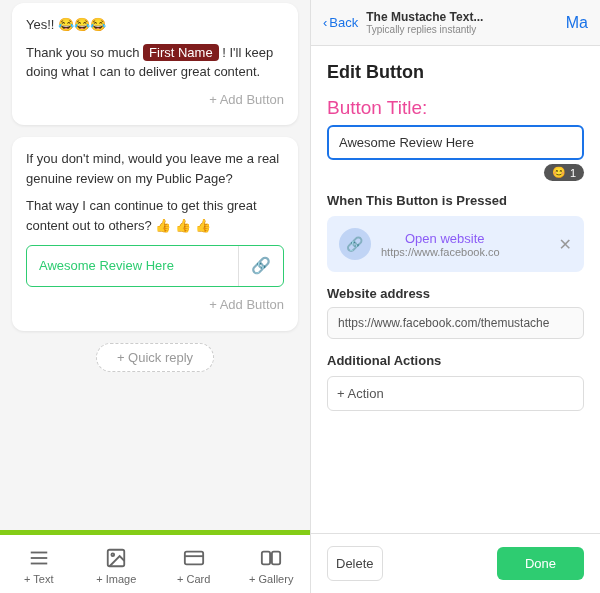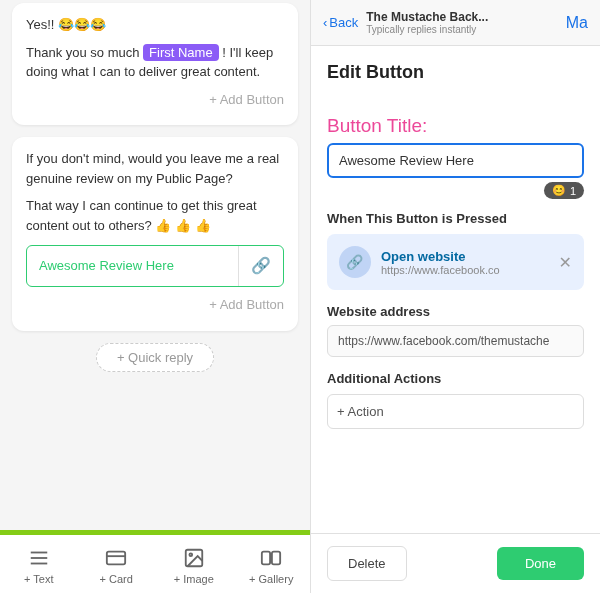--- a/index.html
+++ b/index.html
@@ -33,21 +33,21 @@
       border-radius: 12px;
       padding: 12px 14px;
       margin-bottom: 12px;
       font-size: 13px;
       color: #333;
       line-height: 1.5;
       box-shadow: 0 1px 3px rgba(0,0,0,0.08);
     }
 
     .first-name-tag {
-      background: #8b5cf6;
+      background: #7f1d1d;
       color: white;
       border-radius: 4px;
       padding: 1px 6px;
       font-size: 13px;
     }
 
     .add-button-row {
       text-align: right;
       padding: 8px 0 4px;
       color: #aaa;
@@ -176,21 +176,21 @@
     .edit-button-section {
       flex: 1;
       padding: 16px;
       overflow-y: auto;
     }
 
     .edit-title {
       font-size: 18px;
       font-weight: 600;
       color: #222;
-      margin-bottom: 32px;
+      margin-bottom: 14px;
     }
 
     .field-label {
       font-size: 19px;
       font-weight: 400;
       color: #ec4899;
       margin-bottom: 6px;
     }
 
     .text-input {
@@ -252,22 +252,23 @@
       flex-shrink: 0;
     }
 
     .action-text {
       flex: 1;
       overflow: hidden;
     }
 
     .action-title {
       font-size: 13px;
-      font-weight: 700;
-      color: #0369a1;
+      font-weight: 400;
+      color: #8b5cf6;
+      margin-left: 24px;
     }
 
     .action-url {
       font-size: 11px;
       color: #888;
       white-space: nowrap;
       overflow: hidden;
       text-overflow: ellipsis;
     }
 
@@ -320,21 +321,21 @@
       display: flex;
       align-items: center;
       justify-content: space-between;
       padding: 12px 16px;
       border-top: 1px solid #e0e0e0;
     }
 
     .delete-btn {
       border: 1px solid #ddd;
       border-radius: 6px;
-      padding: 9px 20px;
+      padding: 9px 8px;
       font-size: 13px;
       color: #444;
       background: white;
       cursor: pointer;
     }
 
     .done-btn {
       border: none;
       border-radius: 6px;
       padding: 9px 28px;
@@ -379,52 +380,52 @@
     <div class="toolbar-item">
       <svg viewBox="0 0 24 24" fill="none" stroke="#666" stroke-width="2">
         <line x1="3" y1="6" x2="21" y2="6"></line>
           <line x1="3" y1="12" x2="21" y2="12"></line>
           <line x1="3" y1="18" x2="21" y2="18"></line>
       </svg>
       <span>+ Text</span>
     </div>
     <div class="toolbar-item">
       <svg viewBox="0 0 24 24" fill="none" stroke="#666" stroke-width="2">
-        <rect x="2" y="5" width="20" height="14" rx="2"></rect>
-          <line x1="2" y1="10" x2="22" y2="10"></line>
-      </svg>
-      <span>+ Card</span>
-    </div>
-    <div class="toolbar-item">
-      <svg viewBox="0 0 24 24" fill="none" stroke="#666" stroke-width="2">
         <rect x="3" y="3" width="18" height="18" rx="2"></rect>
           <circle cx="8.5" cy="8.5" r="1.5"></circle>
           <polyline points="21 15 16 10 5 21"></polyline>
       </svg>
       <span>+ Image</span>
+    </div>
+    <div class="toolbar-item">
+      <svg viewBox="0 0 24 24" fill="none" stroke="#666" stroke-width="2">
+        <rect x="2" y="5" width="20" height="14" rx="2"></rect>
+          <line x1="2" y1="10" x2="22" y2="10"></line>
+      </svg>
+      <span>+ Card</span>
     </div>
     <div class="toolbar-item">
       <svg viewBox="0 0 24 24" fill="none" stroke="#666" stroke-width="2">
         <rect x="2" y="5" width="9" height="14" rx="2"></rect>
           <rect x="13" y="5" width="9" height="14" rx="2"></rect>
       </svg>
       <span>+ Gallery</span>
     </div>
   </div>
 </div>
 
 <div class="right-panel">
 
   <div class="messenger-header">
     <div class="back-btn">
       <span>‹</span>
       <span>Back</span>
     </div>
     <div class="page-info">
-      <div class="page-name">The Mustache Back...</div>
+      <div class="page-name">The Mustache Text...</div>
       <div class="page-subtitle">Typically replies instantly</div>
     </div>
     <div class="page-link">Ma</div>
   </div>
 
   <div class="edit-button-section">
 
     <div class="edit-title">Edit Button</div>
 
     <div class="field-label">Button Title:</div>

